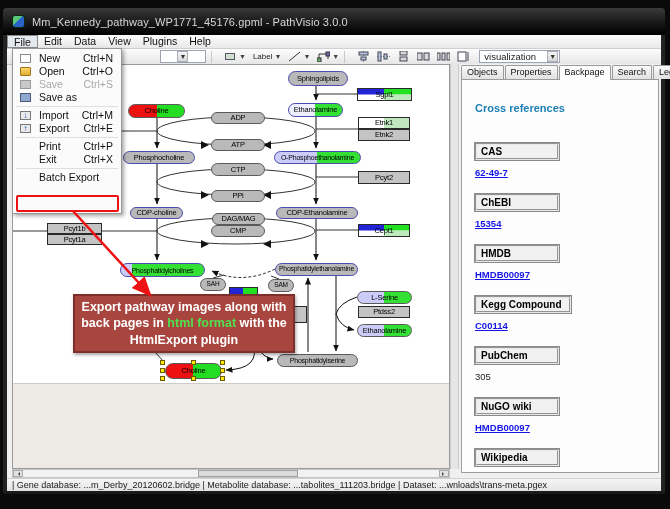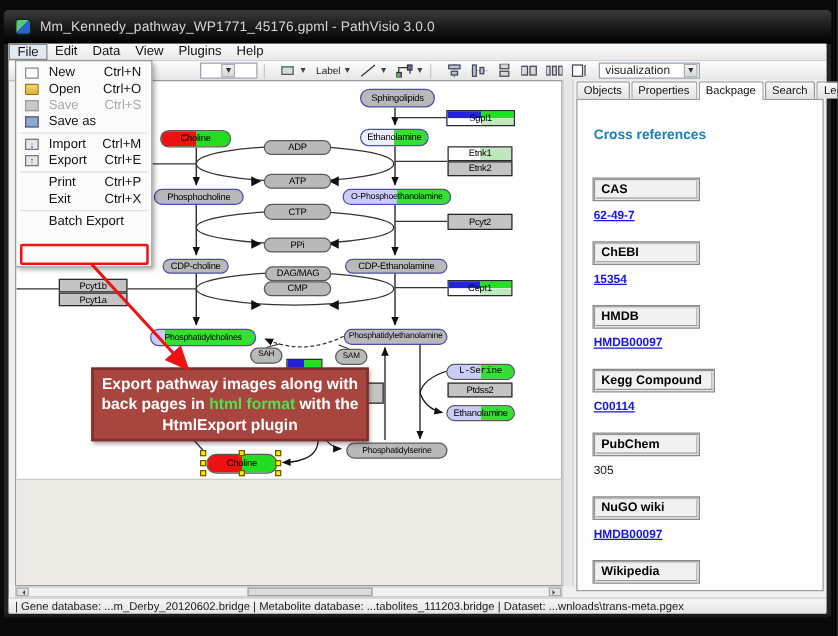--- a/index.html
+++ b/index.html
@@ -283,21 +283,21 @@
     <div class="node pill blueb" style="left:263px;top:142px;width:82px;height:12px;">CDP-Ethanolamine</div>
     <div class="node genebox gene-2row" style="left:345px;top:159px;width:52px;height:13px;">Cept1</div>
     <div class="node pill" style="left:198px;top:160px;width:54px;height:12px;">CMP</div>
     <div class="node genebox" style="left:34px;top:158px;width:55px;height:11px;">Pcyt1b</div>
     <div class="node genebox" style="left:34px;top:169px;width:55px;height:11px;">Pcyt1a</div>
     <div class="node pill blueb grad-pc" style="left:107px;top:198px;width:85px;height:14px;font-size:7px;">Phosphatidylcholines</div>
     <div class="node pill" style="left:187px;top:213px;width:26px;height:13px;font-size:6.5px;">SAH</div>
     <div class="node pill" style="left:255px;top:214px;width:26px;height:13px;font-size:6.5px;">SAM</div>
     <div class="node genebox" style="left:216px;top:222px;width:29px;height:9px;background:linear-gradient(90deg,#2323d8 0 50%,#22e022 50%);"></div>
     <div class="node pill blueb" style="left:262px;top:198px;width:83px;height:13px;font-size:6.8px;">Phosphatidylethanolamine</div>
-    <div class="node pill grad-lavgreen" style="left:344px;top:226px;width:55px;height:13px;font-family:Liberation Mono, monospace;">L-Serine</div>
+    <div class="node pill grad-lavgreen" style="left:344px;top:226px;width:55px;height:13px;">L-Serine</div>
     <div class="node genebox" style="left:345px;top:241px;width:52px;height:12px;">Ptdss2</div>
     <div class="node pill grad-lavgreen" style="left:344px;top:259px;width:55px;height:13px;">Ethanolamine</div>
     <div class="node genebox" style="left:277px;top:241px;width:17px;height:17px;"></div>
     <div class="node pill" style="left:264px;top:289px;width:81px;height:13px;font-size:7px;">Phosphatidylserine</div>
     <div class="node pill grad-redgreen" style="left:152px;top:298px;width:57px;height:16px;z-index:5;">Choline</div>
 
     <div class="handle" style="left:147px;top:295px;"></div>
     <div class="handle" style="left:178px;top:295px;"></div>
     <div class="handle" style="left:207px;top:295px;"></div>
     <div class="handle" style="left:147px;top:303px;"></div>

